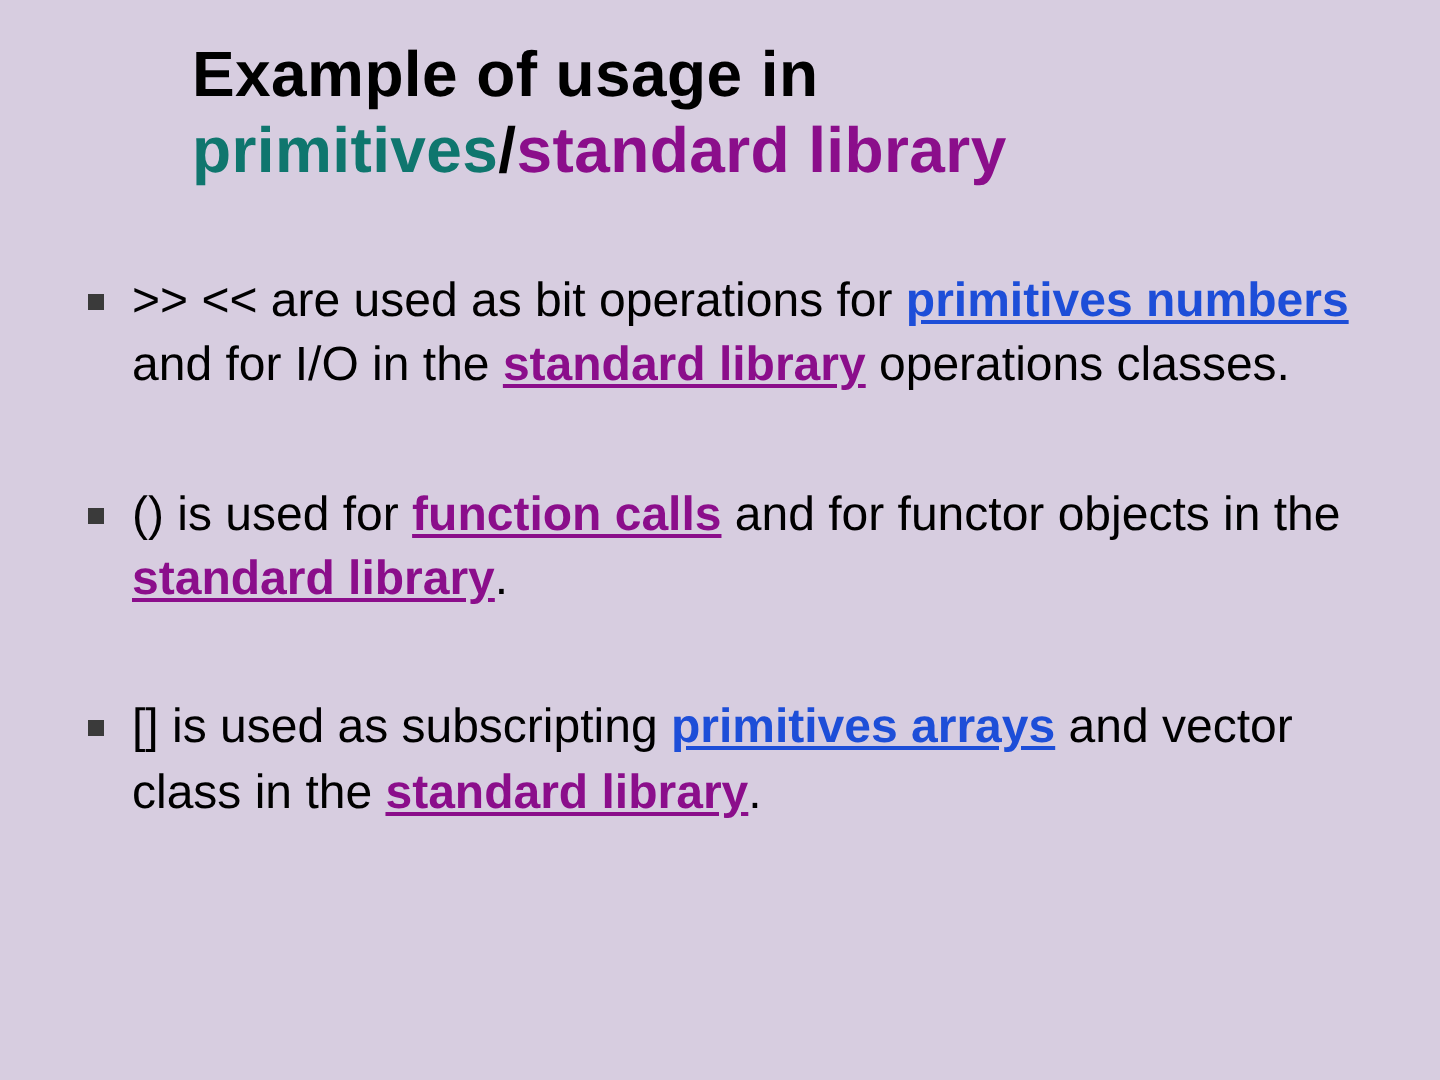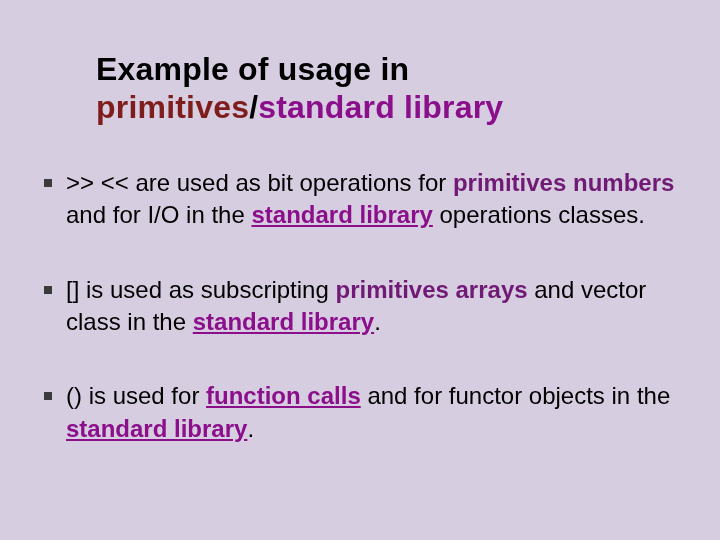--- a/index.html
+++ b/index.html
@@ -10,31 +10,30 @@
     background: #d7cde0;
     font-family: Arial, Helvetica, sans-serif;
     color: #000;
     overflow: hidden;
   }
   .slide {
     box-sizing: border-box;
     width: 720px;
     height: 380px;
     padding: 18px 28px 0 28px;
-    margin-top: 32px;
   }
   .title {
     margin-left: 68px;
     font-size: 32px;
     font-weight: bold;
     line-height: 1.2;
     letter-spacing: 0.2px;
   }
   .title .primitives {
-    color: #7f1d1d;
+    color: #0f766e;
   }
   .title .stdlib {
     color: #8b0e8b;
   }
   .bullets {
     list-style: none;
     margin: 40px 0 0 0;
     padding: 0 10px 0 10px;
   }
   .bullets > li {
@@ -48,21 +47,22 @@
     content: "";
     position: absolute;
     left: 6px;
     top: 12px;
     width: 8px;
     height: 8px;
     background: #3a3a3a;
   }
   .prim {
     font-weight: bold;
-    color: #701a75;
+    color: #1d4ed8;
+    text-decoration: underline;
   }
   .std {
     font-weight: bold;
     color: #8b0e8b;
     text-decoration: underline;
   }
   .fn {
     font-weight: bold;
     color: #8b0e8b;
     text-decoration: underline;
@@ -75,19 +75,19 @@
   <div class="title">
     <span>Example of usage in </span><br>
     <span class="primitives">primitives</span><span>/</span><span class="stdlib">standard library</span>
   </div>
 
   <ul class="bullets">
     <li>
       <span>&gt;&gt; &lt;&lt; are used as bit operations for </span><span class="prim">primitives numbers</span><span> and for I/O in the </span><span class="std">standard library</span><span> operations classes.</span>
     </li>
     <li>
-      <span>[] is used as subscripting </span><span class="prim">primitives arrays</span><span> and vector class in the </span><span class="std">standard library</span><span>.</span>
+      <span>() is used for </span><span class="fn">function calls</span><span> and for functor objects in the </span><span class="std">standard library</span><span>.</span>
     </li>
     <li>
-      <span>() is used for </span><span class="fn">function calls</span><span> and for functor objects in the </span><span class="std">standard library</span><span>.</span>
+      <span>[] is used as subscripting </span><span class="prim">primitives arrays</span><span> and vector class in the </span><span class="std">standard library</span><span>.</span>
     </li>
   </ul>
 </div>
 
 </body></html>

